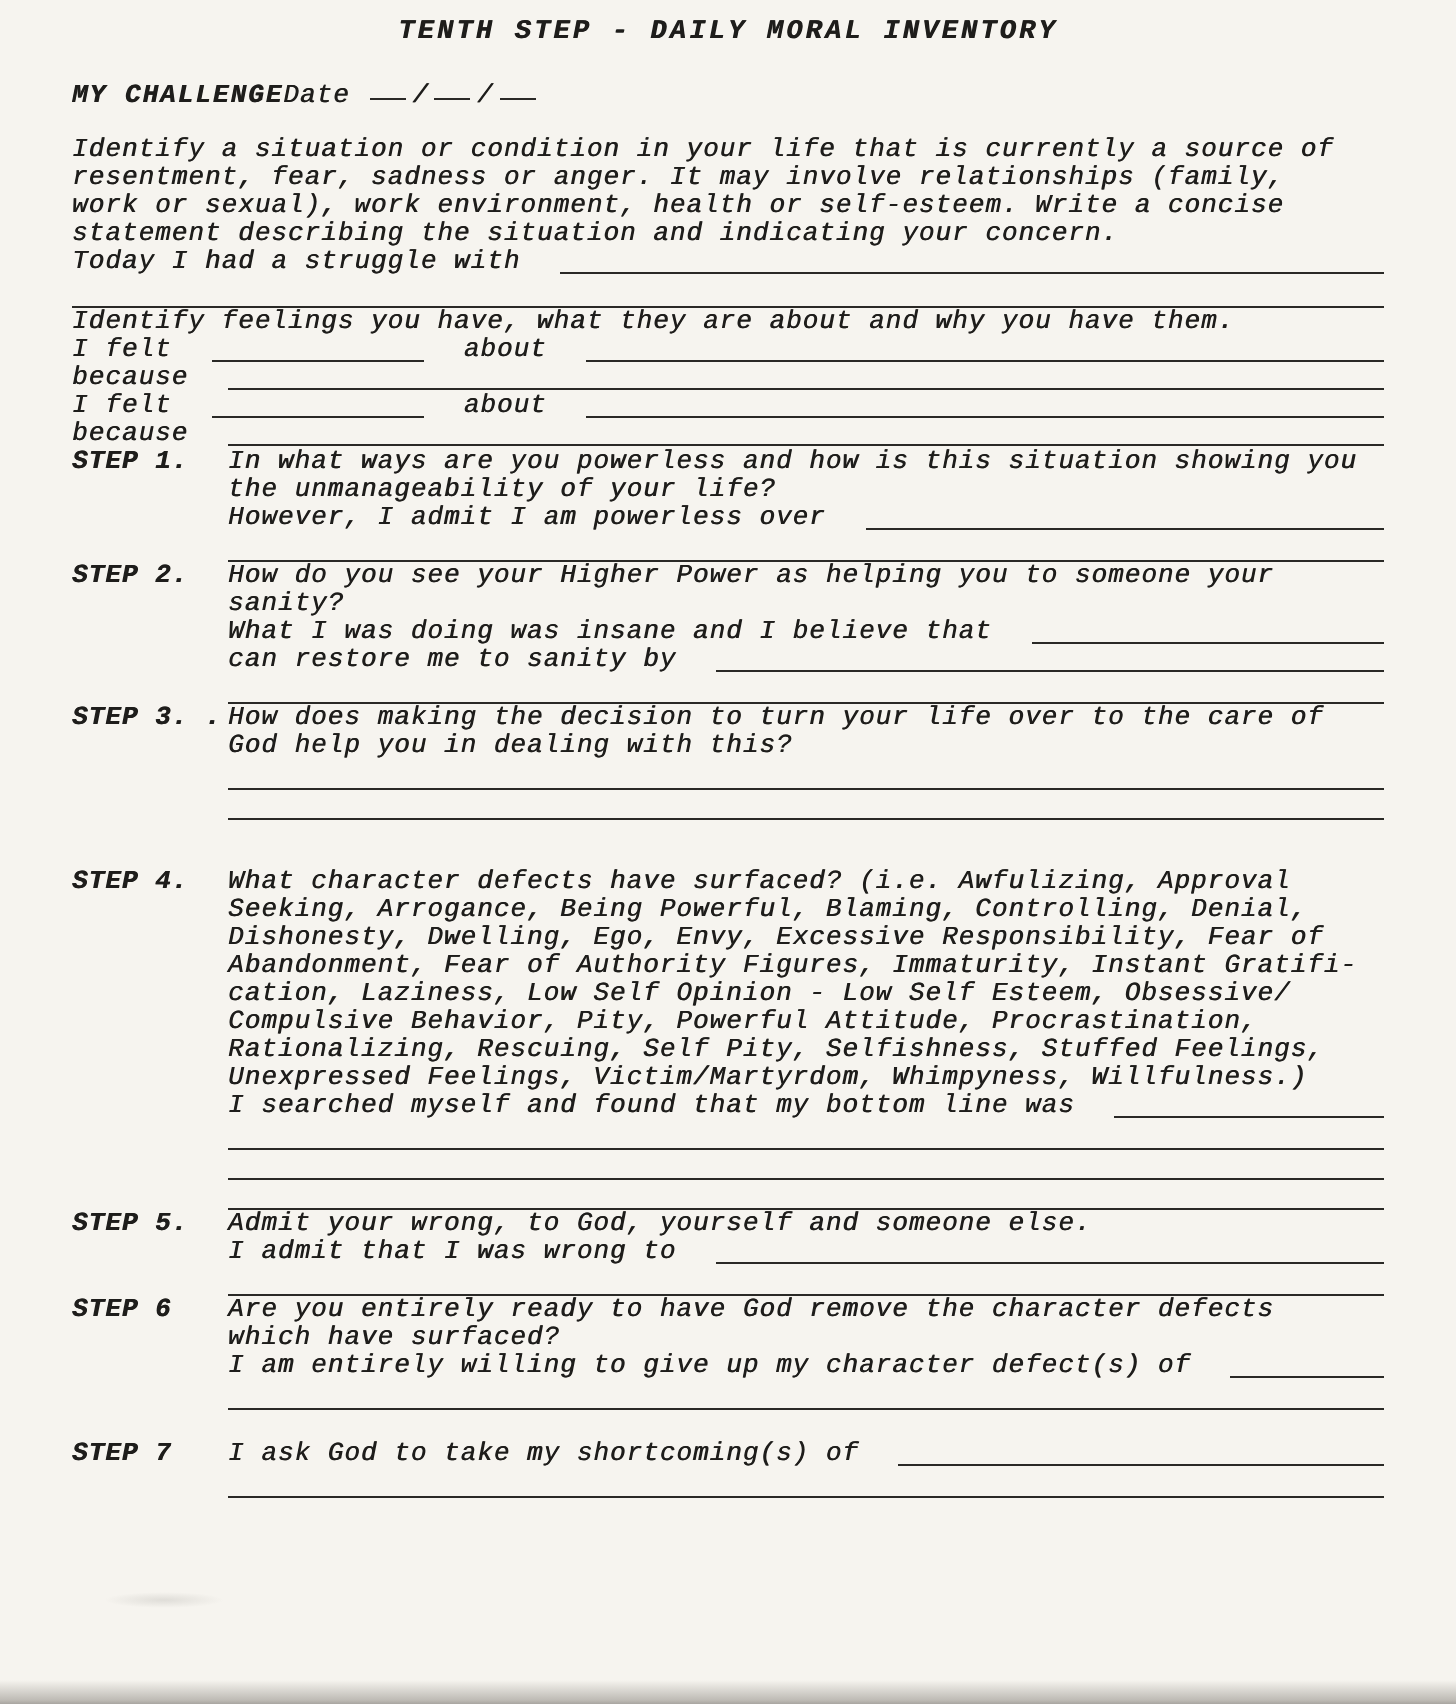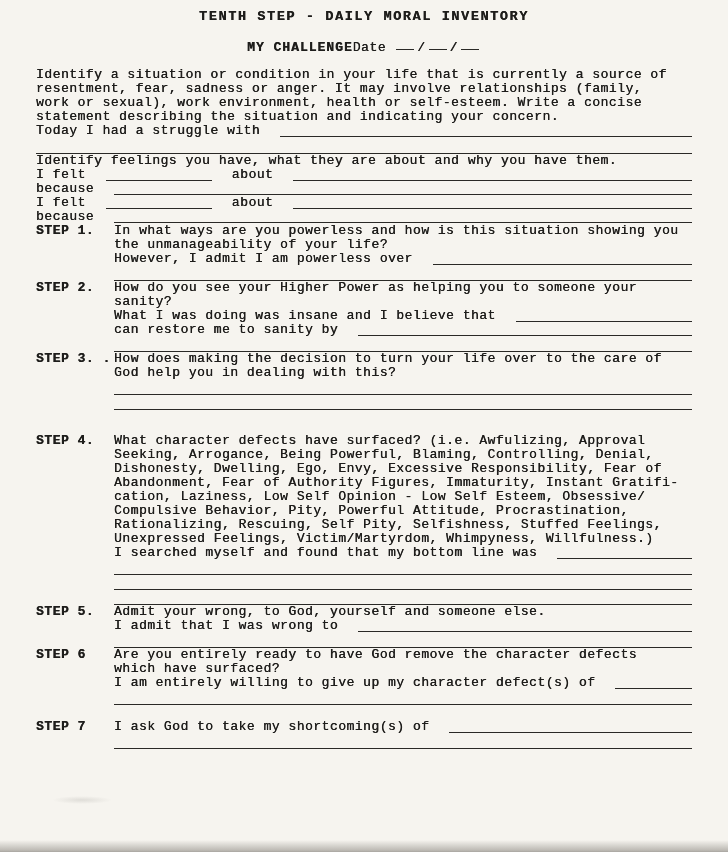--- a/index.html
+++ b/index.html
@@ -17,32 +17,33 @@
     line-height: 14px;
     letter-spacing: 0.5px;
     color: #1e1d1b;
   }
   .page {
     position: absolute;
     inset: 0;
     padding: 8px 36px 0 36px;
     box-sizing: border-box;
     text-shadow: 0.3px 0 0 currentColor; 
+    font-style: italic;
   }
   .title {
     margin: 2px 0 0 0;
     font-size: 13.5px;
     font-weight: bold;
     text-align: center;
     letter-spacing: 1.6px;
   }
   .header-row {
     margin-top: 14px;
     display: flex;
-    justify-content: center;
+    justify-content: flex-start;
     align-items: baseline;
   }
   .challenge {
     font-weight: bold;
     letter-spacing: 1px;
   }
   .date-area { white-space: nowrap; }
   .date-blank {
     display: inline-block;
     width: 18px;

